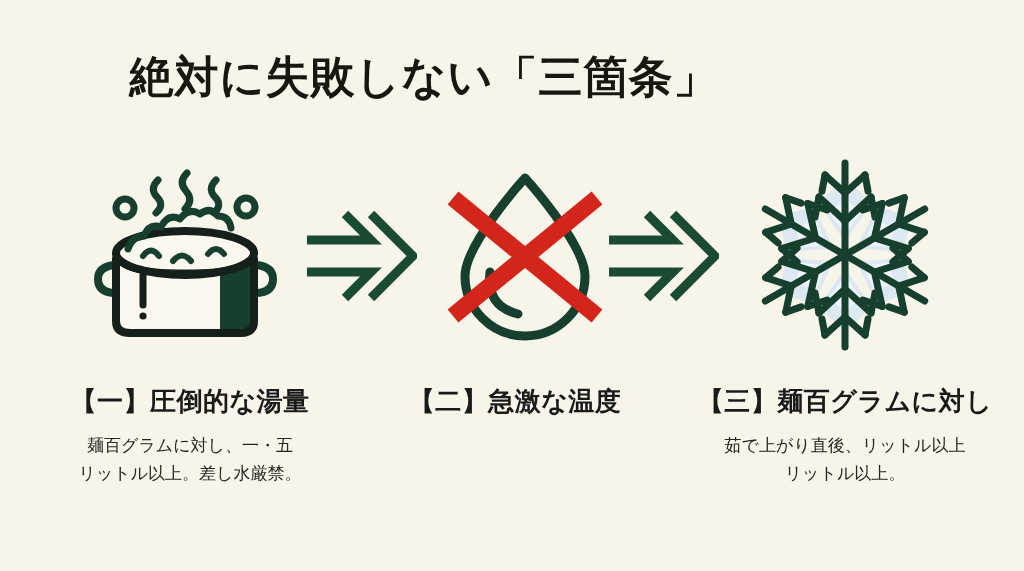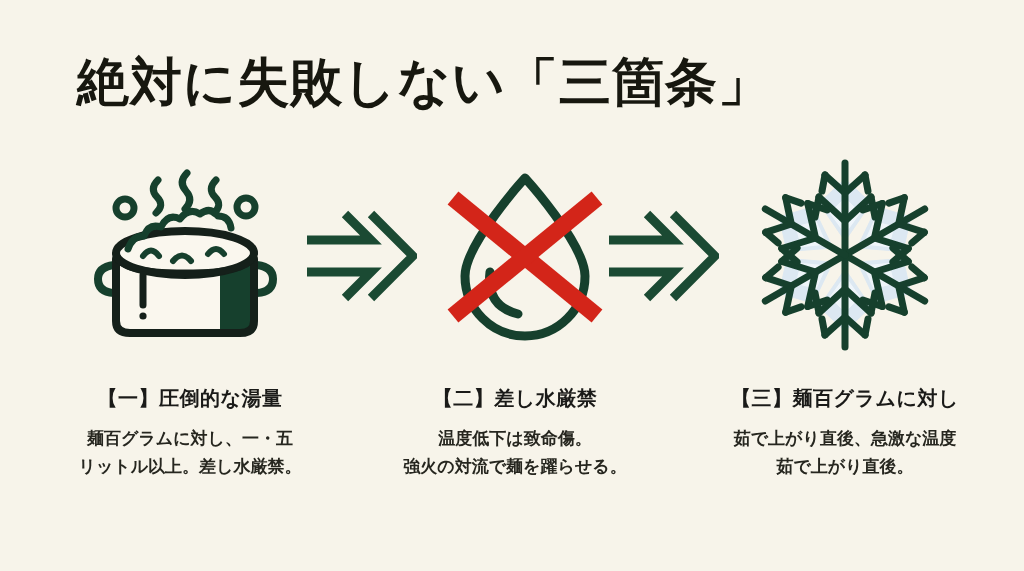--- a/index.html
+++ b/index.html
@@ -22,21 +22,21 @@
   }
   
   .title {
     position: absolute;
     top: 48px;
     left: 0;
     width: 848px;
     text-align: center;
     font-family: "DejaVu Serif", "Liberation Serif", serif;
     font-weight: 700;
-    font-size: 52px;
+    font-size: 44px;
     letter-spacing: 1px;
     color: #17170F;
     white-space: nowrap;
   }
   
   .icon-row {
     position: absolute;
     top: 150px;
     left: 0;
     width: 1024px;
@@ -79,30 +79,30 @@
     top: 0;
     text-align: center;
   }
   .col-1 { left: 30px;  width: 320px; }
   .col-2 { left: 355px; width: 320px; }
   .col-3 { left: 680px; width: 330px; }
 
   .col-heading {
     font-family: "DejaVu Sans", "Liberation Sans", sans-serif;
     font-weight: 700;
-    font-size: 20px;
+    font-size: 26px;
     line-height: 1.2;
     color: #1A1A18;
     letter-spacing: 0.5px;
     white-space: nowrap;
   }
   .col-body {
     margin-top: 14px;
     font-family: "DejaVu Sans", "Liberation Sans", sans-serif;
-    font-weight: 700;
+    font-weight: 400;
     font-size: 17px;
     line-height: 1.65;
     color: #26261F;
   }
   .col-body .line { display: block; white-space: nowrap; }
 </style>
 </head>
 <body>
 
 <div class="poster">
@@ -264,28 +264,24 @@
 
     <div class="col col-1">
       <div class="col-heading">【一】圧倒的な湯量</div>
       <div class="col-body">
         <span class="line">麺百グラムに対し、一・五</span>
         <span class="line">リットル以上。差し水厳禁。</span>
       </div>
     </div>
 
     <div class="col col-2">
-      <div class="col-heading">【二】差し水厳禁</div>
-      <div class="col-body">
-        <span class="line">温度低下は致命傷。</span>
-        <span class="line">強火の対流で麺を躍らせる。</span>
-      </div>
+      <div class="col-heading">【二】急激な温度</div>
     </div>
 
     <div class="col col-3">
       <div class="col-heading">【三】麺百グラムに対し</div>
       <div class="col-body">
-        <span class="line">茹で上がり直後、急激な温度</span>
-        <span class="line">茹で上がり直後。</span>
+        <span class="line">茹で上がり直後、リットル以上</span>
+        <span class="line">リットル以上。</span>
       </div>
     </div>
   </div>
 </div>
 
 </body></html>

